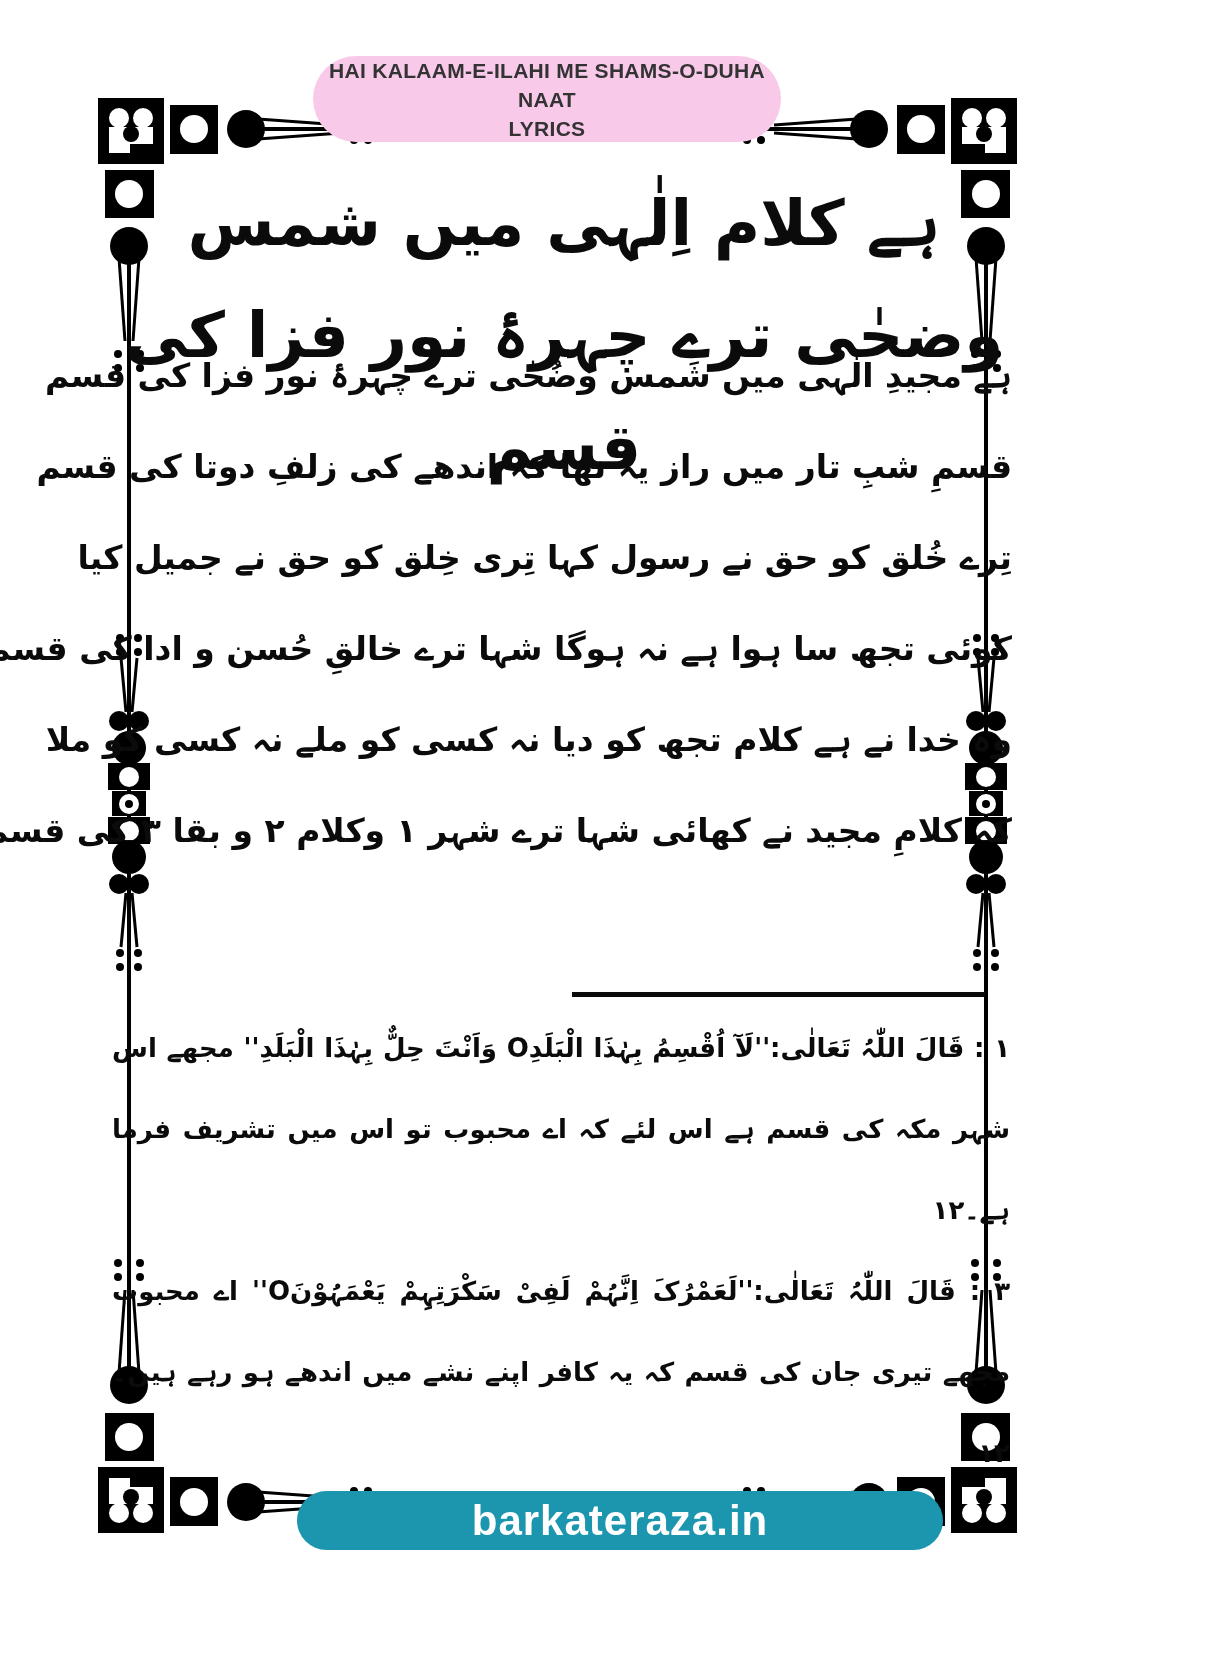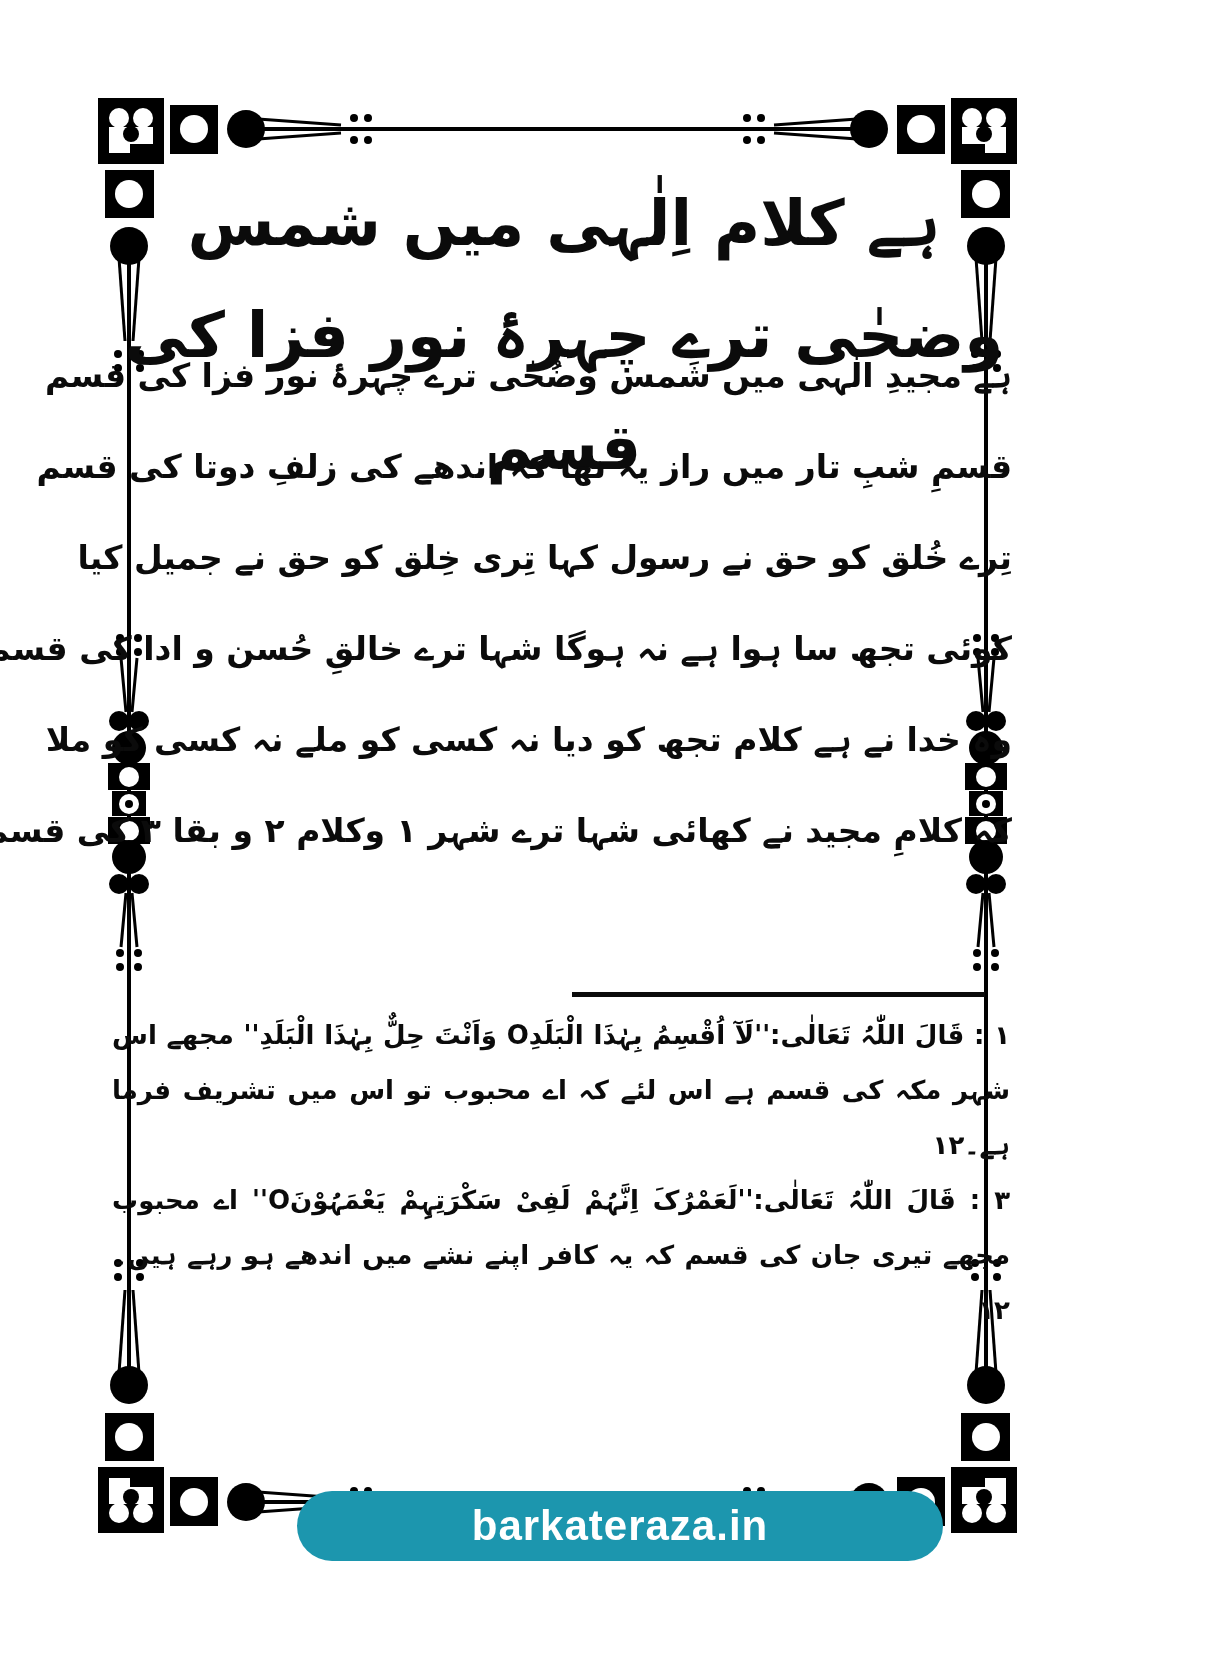--- a/index.html
+++ b/index.html
@@ -32,25 +32,25 @@
     font-size:33px;font-weight:bold;text-align:center;line-height:91px;
     white-space:nowrap;overflow:visible;
   }
   .fn-divider{
     position:absolute;left:572px;top:992px;width:413px;height:5px;
     background:#0b0b0b;z-index:2;
   }
   .footnotes{position:absolute;left:112px;top:1008px;width:898px;z-index:2;}
   .footnote{
     font-size:26px;font-weight:bold;text-align:justify;text-align-last:right;
-    line-height:55px;margin:0;
+    line-height:81px;margin:0;
   }
   
   .footer-pill{
-    position:absolute;left:297px;top:1491px;width:646px;height:70px;
+    position:absolute;left:297px;top:1491px;width:646px;height:59px;
     border-radius:35px;z-index:3;
     display:flex;align-items:center;justify-content:center;
   }
   .footer-pill .site{
     font-weight:bold;font-size:42px;letter-spacing:1px;
     font-family:"Liberation Sans","DejaVu Sans",sans-serif;
   }
 </style>
 </head>
 <body>
@@ -119,20 +119,24 @@
       </g>
     </defs>
     <use href="#cnr" transform="translate(98,98)"></use>
     <use href="#cnr" transform="translate(1017,98) scale(-1,1)"></use>
     <use href="#cnr" transform="translate(98,1533) scale(1,-1)"></use>
     <use href="#cnr" transform="translate(1017,1533) scale(-1,-1)"></use>
     <use href="#sorn" transform="translate(129,800)"></use>
     <use href="#sorn" transform="translate(986,800)"></use>
   </svg>
 
+  <div class="banner" style="background-color: rgb(249, 201, 233);">
+    <div class="bline" style="color: rgb(51, 51, 51);">HAI KALAAM-E-ILAHI ME SHAMS-O-DUHA NAAT</div>
+    <div class="bline" style="color: rgb(51, 51, 51);">LYRICS</div>
+  </div>
 
   <div class="main-title urdu" dir="rtl">ہے کلام اِلٰہی میں شمس وضحٰی ترے چہرۂ نور فزا کی قسم</div>
 
   <div class="poem">
     <div class="pline urdu" dir="rtl">ہے مجیدِ الٰہی میں شَمس وضُحٰی ترے چہرۂ نور فزا کی قسم</div>
     <div class="pline urdu" dir="rtl">قسمِ شبِ تار میں راز یہ تھا کہ اندھے کی زلفِ دوتا کی قسم</div>
     <div class="pline urdu" dir="rtl">تِرے خُلق کو حق نے رسول کہا تِری خِلق کو حق نے جمیل کیا</div>
     <div class="pline urdu" dir="rtl">کوئی تجھ سا ہوا ہے نہ ہوگا شہا ترے خالقِ حُسن و ادا کی قسم</div>
     <div class="pline urdu" dir="rtl">وہ خدا نے ہے کلام تجھ کو دیا نہ کسی کو ملے نہ کسی کو ملا</div>
     <div class="pline urdu" dir="rtl">کہ کلامِ مجید نے کھائی شہا ترے شہر ۱ وکلام ۲ و بقا ۳ کی قسم</div>

